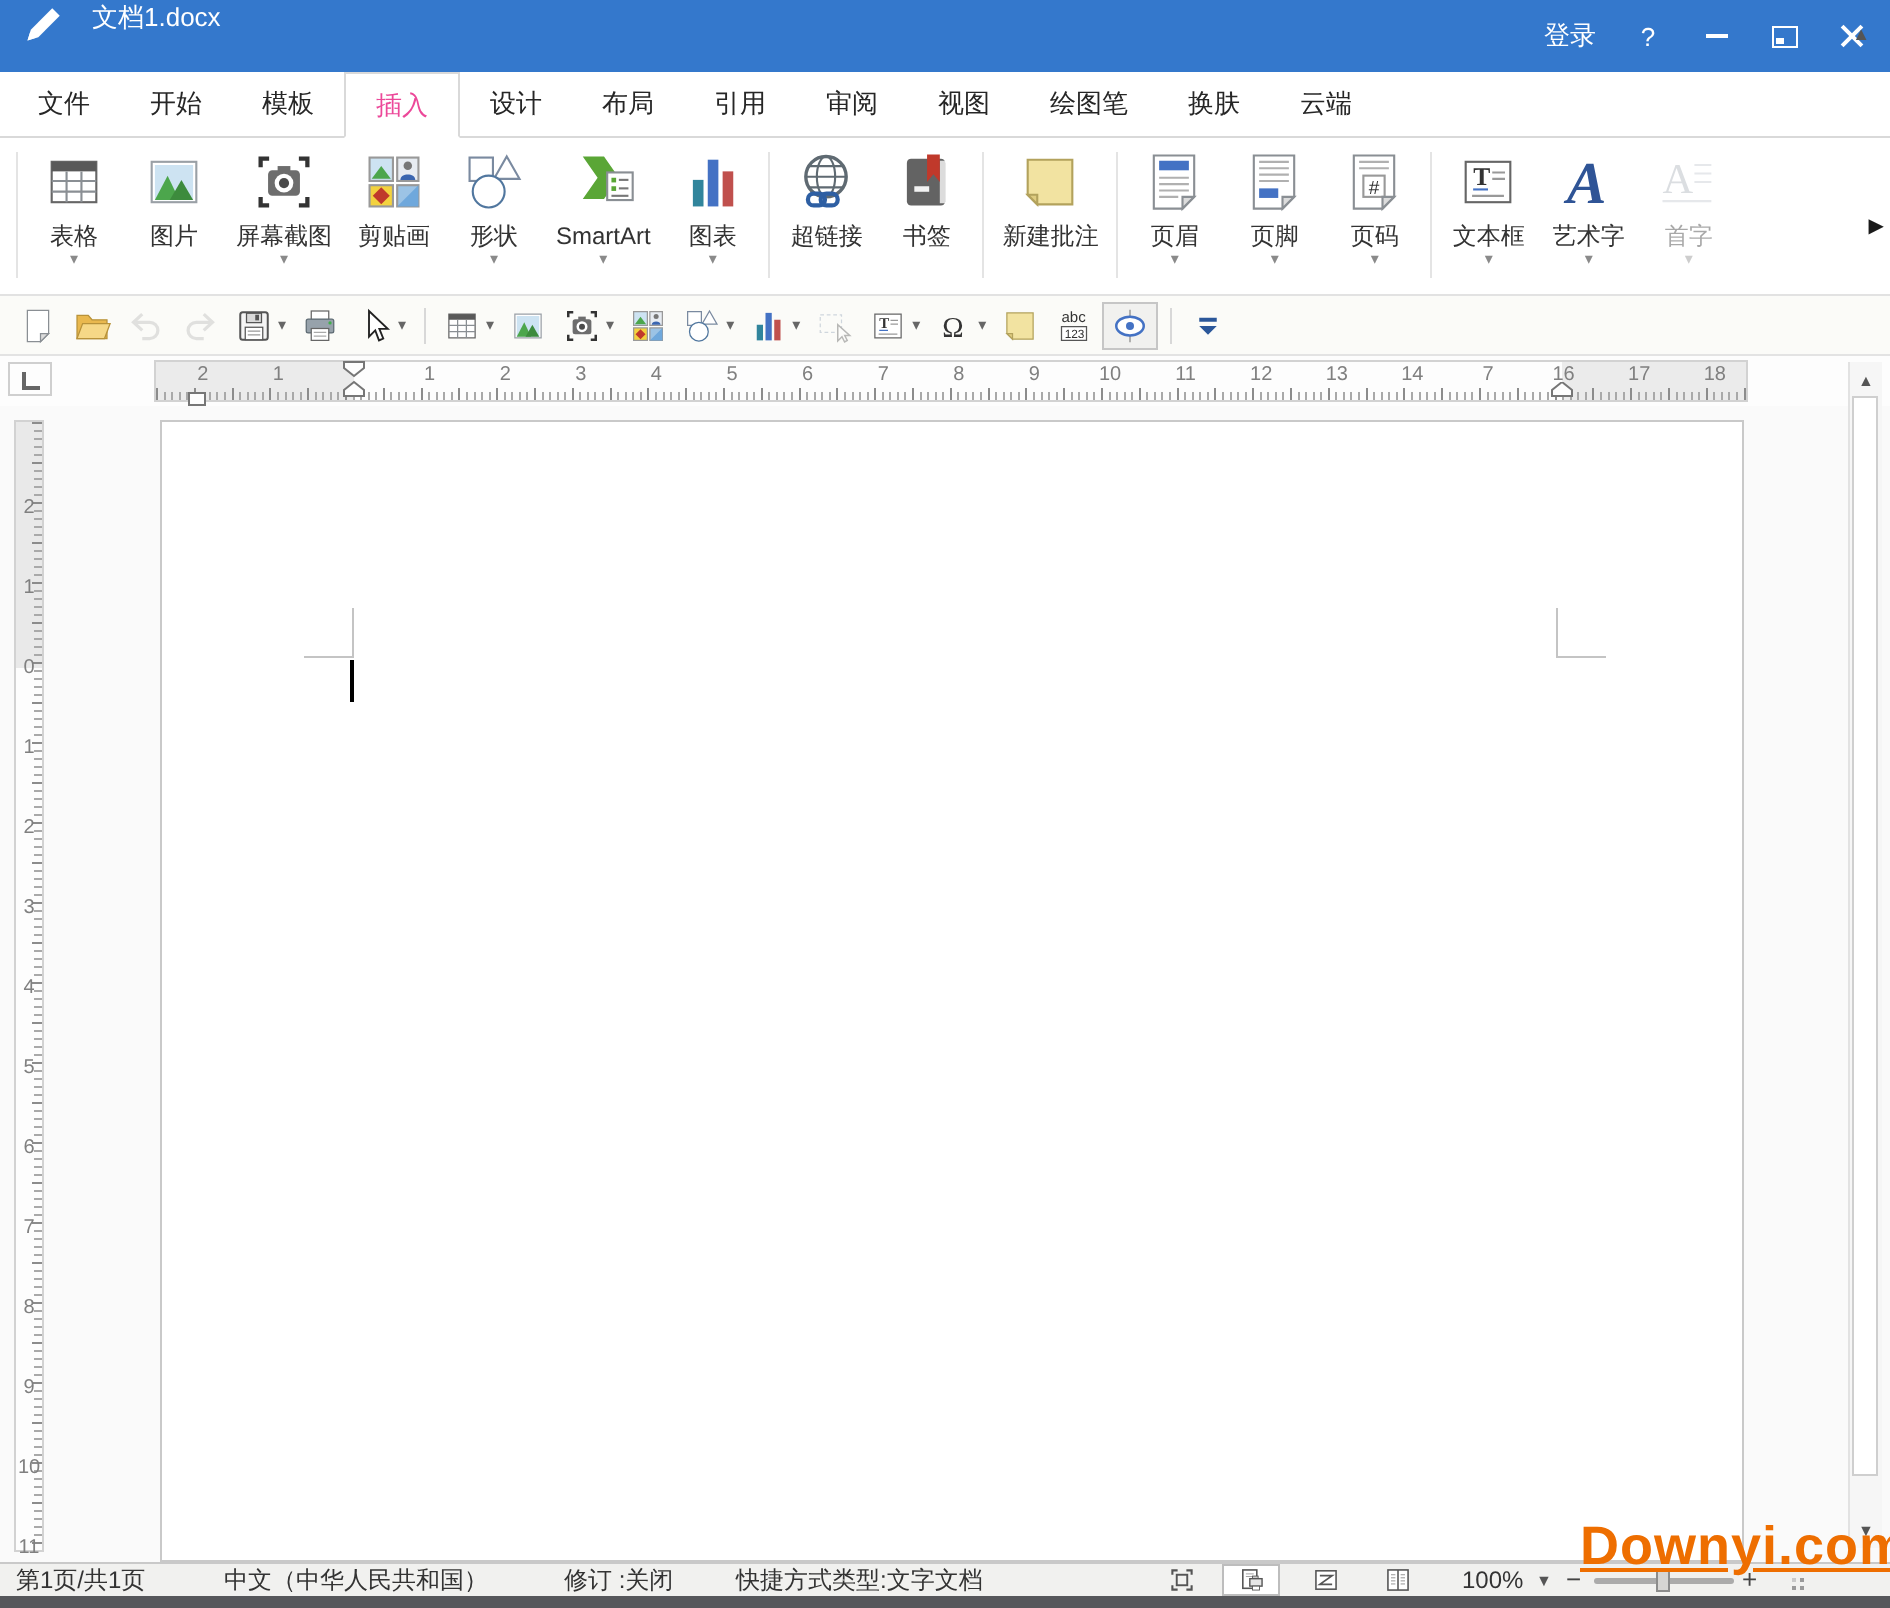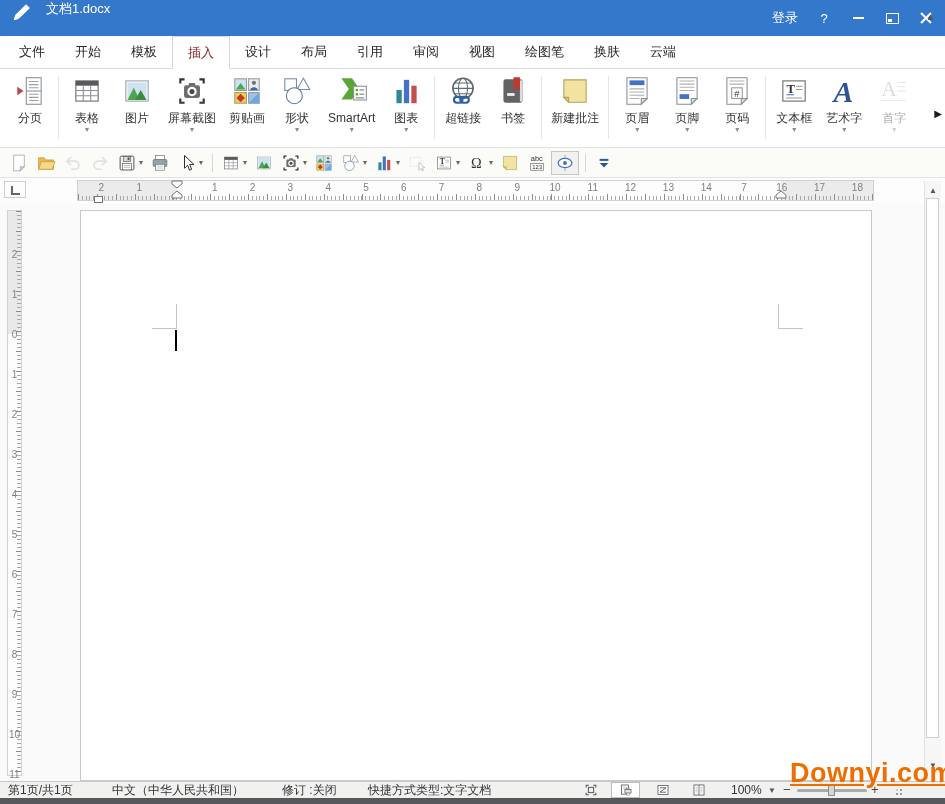--- a/index.html
+++ b/index.html
@@ -15,21 +15,21 @@
   .tb-btn.login{width:44px;}
   .win-min i{display:block;width:11px;height:2px;background:#fff;}
   .win-max i{display:block;width:11px;height:9px;border:1px solid #fff;position:relative;}
   .win-max i::after{content:"";position:absolute;left:1px;bottom:1px;width:4px;height:3px;background:#fff;}
   .win-close i{display:block;width:12px;height:12px;position:relative;}
   .win-close i::before,.win-close i::after{content:"";position:absolute;left:5px;top:-1px;width:2px;height:14px;background:#fff;}
   .win-close i::before{transform:rotate(45deg);} .win-close i::after{transform:rotate(-45deg);}
   
   #tabbar{position:absolute;left:0;top:36px;width:945px;height:33px;background:#fff;border-bottom:1px solid #d9d9d9;display:flex;align-items:stretch;padding-left:4px;box-sizing:border-box;}
   .tab{font-size:13px;color:#262626;padding:0 15px;display:flex;align-items:center;position:relative;}
-  .tab.active{color:#7f1d1d;border:1px solid #d9d9d9;border-bottom:1px solid #fff;margin-bottom:-1px;background:#fff;z-index:2;}
+  .tab.active{color:#ec4899;border:1px solid #d9d9d9;border-bottom:1px solid #fff;margin-bottom:-1px;background:#fff;z-index:2;}
   #ribbon-collapse{position:absolute;right:10px;top:12px;font-size:9px;color:#555;}
   
   #ribbon{position:absolute;left:0;top:69px;width:945px;height:79px;background:#fff;border-bottom:1px solid #e2e2e2;display:flex;align-items:stretch;padding-left:5px;box-sizing:border-box;overflow:hidden;}
   .rgroup{display:flex;}
   .ritem{display:flex;flex-direction:column;align-items:center;padding:0 6px;min-width:38px;}
   .ricon{width:34px;height:34px;margin-top:5px;}
   .rlabel{font-size:12px;color:#333;margin-top:3px;white-space:nowrap;line-height:14px;}
   .rdd{font-size:8px;color:#8a8a8a;line-height:8px;margin-top:1px;}
   .ritem.disabled{opacity:.42;}
   .rsep{width:1px;background:#e4e4e4;margin:7px 3px 8px 3px;}
@@ -134,31 +134,20 @@
     <div class="tab">审阅</div>
     <div class="tab">视图</div>
     <div class="tab">绘图笔</div>
     <div class="tab">换肤</div>
     <div class="tab">云端</div>
   </div>
 <span id="ribbon-collapse">▲</span>
 
 <div id="ribbon">
     <div class="rgroup">
-      <div class="ritem">
-        <span class="ricon">
-          <svg viewBox="0 0 32 32">
-            <rect x="12.5" y="3.5" width="14" height="25" fill="#fff" stroke="#8a8f94"></rect>
-            <path stroke="#9aa0a6" d="M15 7h9M15 10h9M15 13h9M15 19h9M15 22h9M15 25h9"></path>
-            <path stroke="#8a8f94" d="M12.5 16h14"></path>
-            <path d="M4 12 L10 16 L4 20 Z" fill="#b94a48"></path>
-          </svg>
-        </span>
-        <span class="rlabel">分页</span>
-      </div>
     </div>
     <div class="rsep"></div>
     <div class="rgroup">
       <div class="ritem">
         <span class="ricon">
           <svg viewBox="0 0 32 32">
             <rect x="5.5" y="6.5" width="21" height="19" fill="#fff" stroke="#666"></rect>
             <rect x="5.5" y="6.5" width="21" height="4.5" fill="#595959"></rect>
             <path stroke="#8a8f94" d="M5.5 15.5h21M5.5 20.5h21M12.5 11v14.5M19.5 11v14.5"></path>
           </svg>

